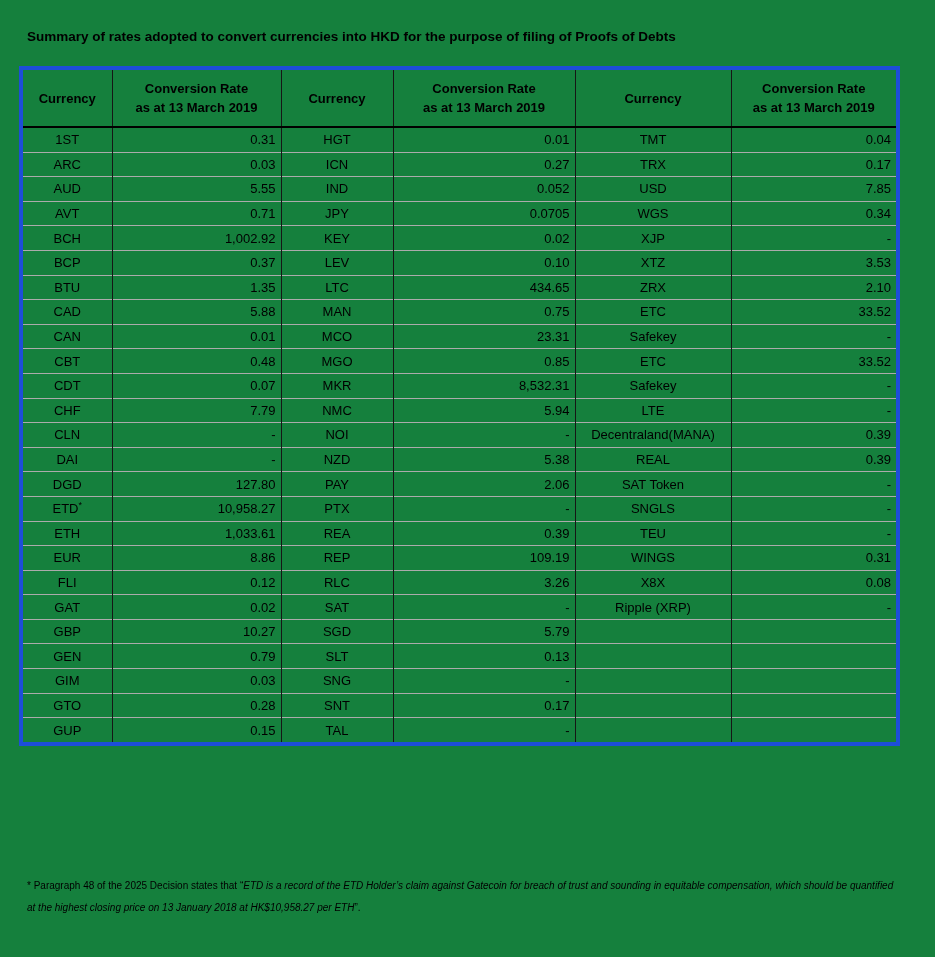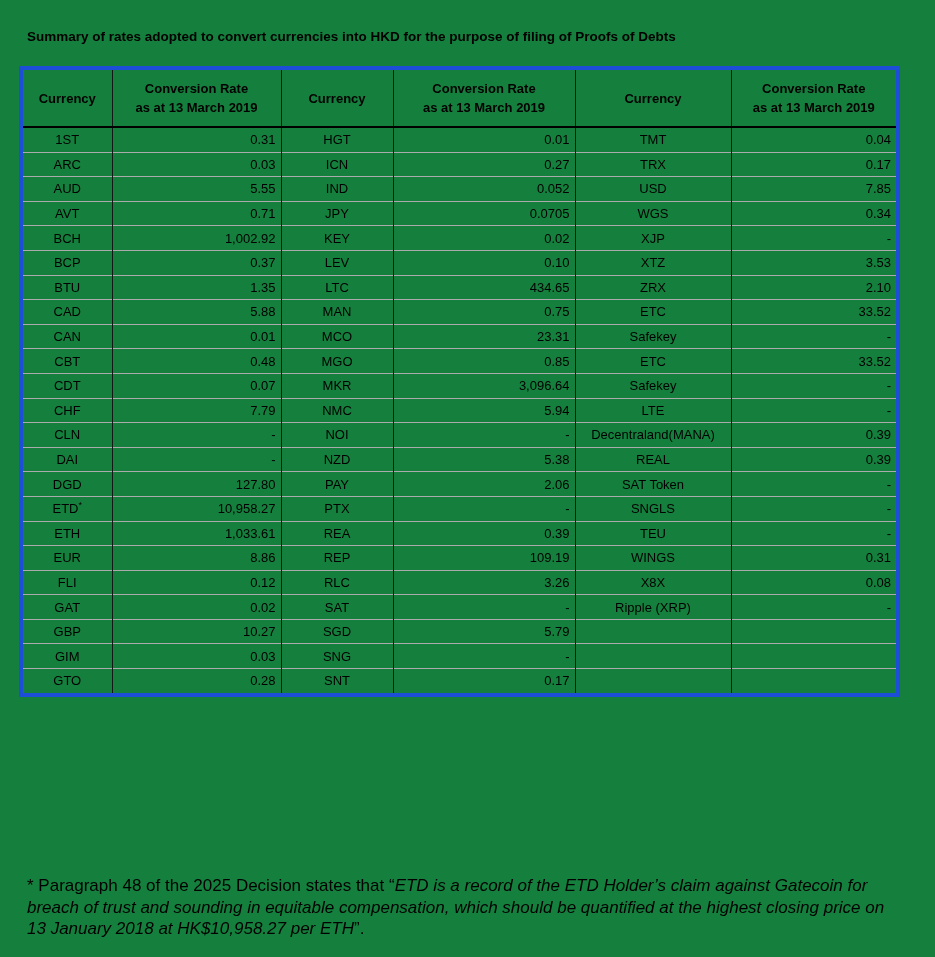--- a/index.html
+++ b/index.html
@@ -62,21 +62,21 @@
     font-size: 9px;
     line-height: 0;
     vertical-align: super;
   }
   .footnote {
     position: absolute;
     left: 27px;
     top: 875px;
     width: 868px;
     margin: 0;
-    font-size: 17px;
+    font-size: 10px;
     line-height: 21.5px;
   }
   .footnote em { font-style: italic; }
 </style>
 </head>
 <body>
 
 <div class="page">
 
   <h1 class="title">Summary of rates adopted to convert currencies into HKD for the purpose of filing of Proofs of Debts</h1>
@@ -193,21 +193,21 @@
           <td class="rate">0.48</td>
           <td class="cur">MGO</td>
           <td class="rate">0.85</td>
           <td class="cur">ETC</td>
           <td class="rate">33.52</td>
         </tr>
         <tr>
           <td class="cur">CDT</td>
           <td class="rate">0.07</td>
           <td class="cur">MKR</td>
-          <td class="rate">3,096.64</td>
+          <td class="rate">8,532.31</td>
           <td class="cur">Safekey</td>
           <td class="rate">-</td>
         </tr>
         <tr>
           <td class="cur">CHF</td>
           <td class="rate">7.79</td>
           <td class="cur">NMC</td>
           <td class="rate">5.94</td>
           <td class="cur">LTE</td>
           <td class="rate">-</td>
@@ -278,33 +278,49 @@
         </tr>
         <tr>
           <td class="cur">GBP</td>
           <td class="rate">10.27</td>
           <td class="cur">SGD</td>
           <td class="rate">5.79</td>
           <td class="cur"></td>
           <td class="rate"></td>
         </tr>
         <tr>
+          <td class="cur">GEN</td>
+          <td class="rate">0.79</td>
+          <td class="cur">SLT</td>
+          <td class="rate">0.13</td>
+          <td class="cur"></td>
+          <td class="rate"></td>
+        </tr>
+        <tr>
           <td class="cur">GIM</td>
           <td class="rate">0.03</td>
           <td class="cur">SNG</td>
           <td class="rate">-</td>
           <td class="cur"></td>
           <td class="rate"></td>
         </tr>
         <tr>
           <td class="cur">GTO</td>
           <td class="rate">0.28</td>
           <td class="cur">SNT</td>
           <td class="rate">0.17</td>
           <td class="cur"></td>
           <td class="rate"></td>
         </tr>
+        <tr>
+          <td class="cur">GUP</td>
+          <td class="rate">0.15</td>
+          <td class="cur">TAL</td>
+          <td class="rate">-</td>
+          <td class="cur"></td>
+          <td class="rate"></td>
+        </tr>
       </tbody>
   </table>
 
   <p class="footnote"><span>* Paragraph 48 of the 2025 Decision states that “</span><em>ETD is a record of the ETD Holder’s claim against Gatecoin for breach of trust and sounding in equitable compensation, which should be quantified at the highest closing price on 13 January 2018 at HK$10,958.27 per ETH</em><span>”.</span></p>
 
 </div>
 
 </body></html>

